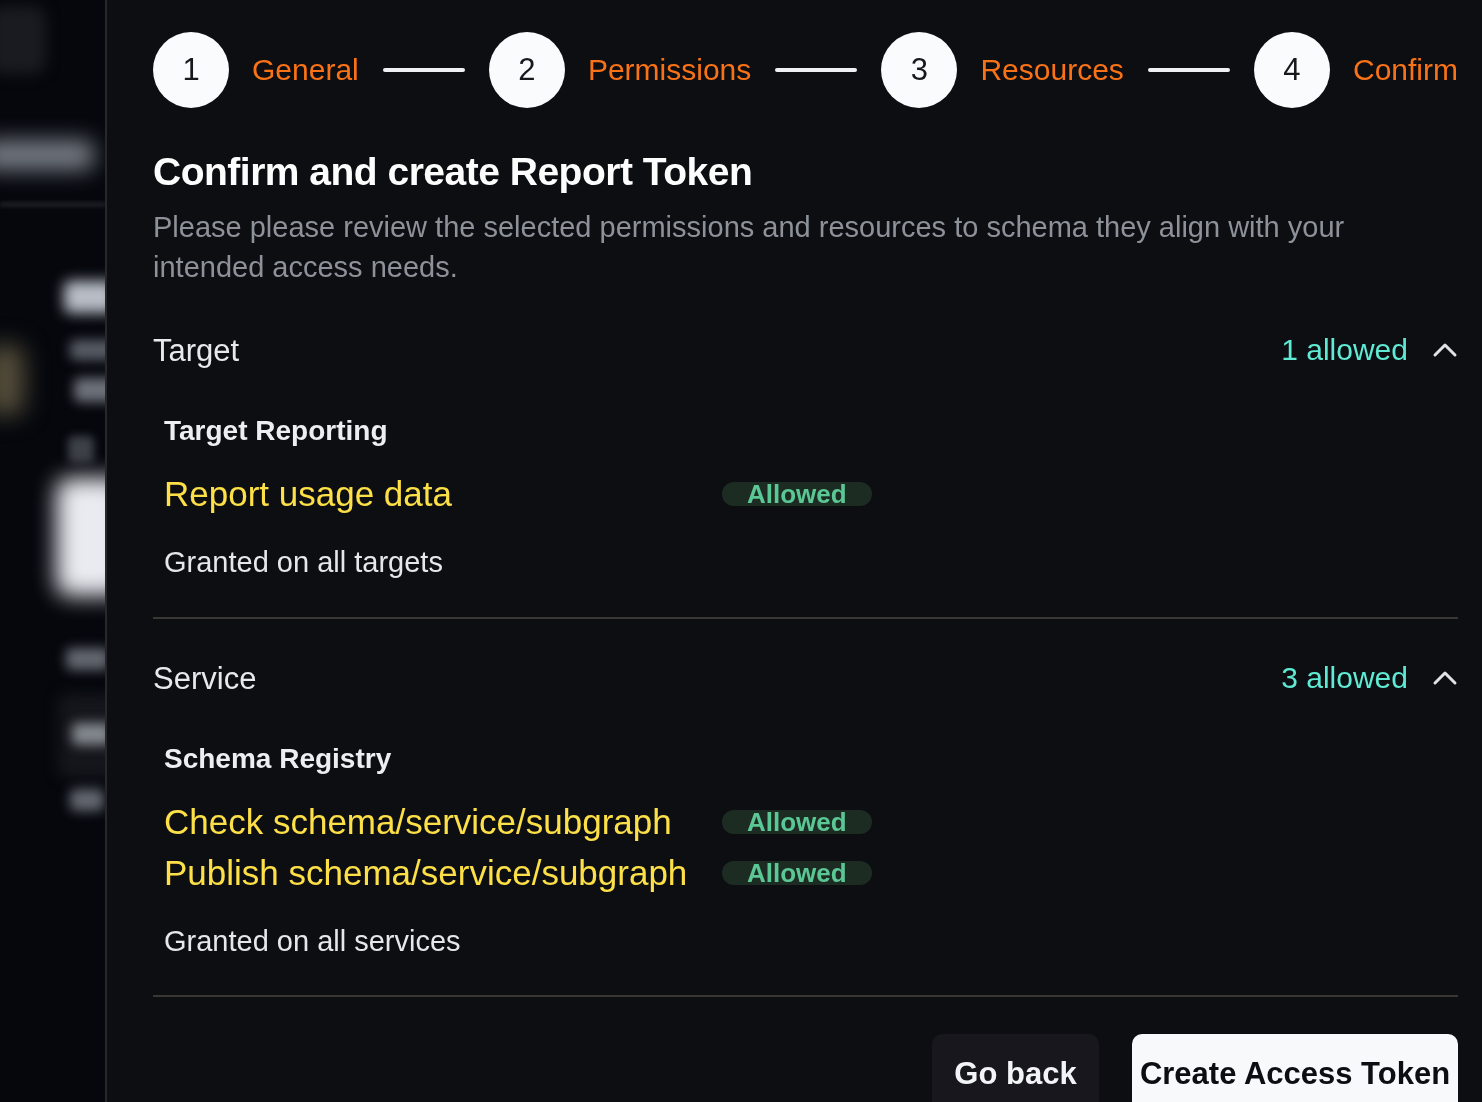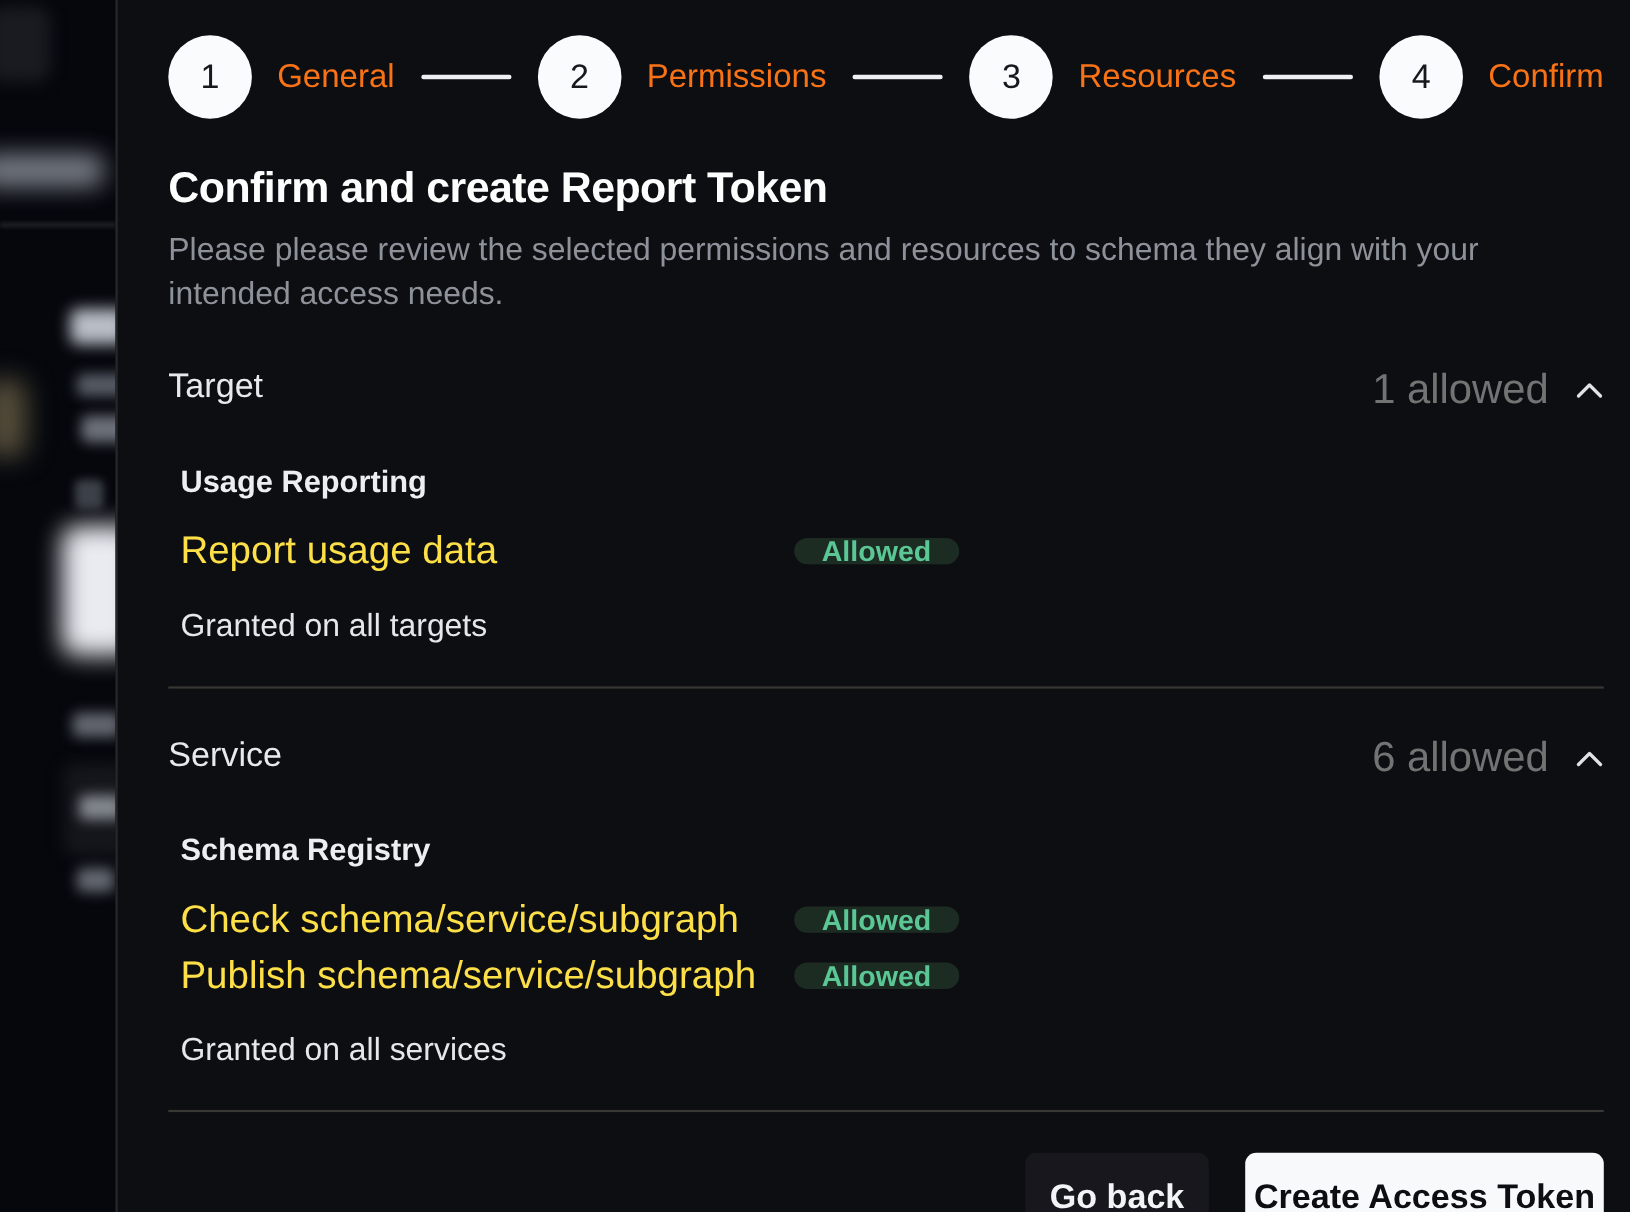--- a/index.html
+++ b/index.html
@@ -59,21 +59,21 @@
   }
   .modal-subtitle {
     font-size: 29px; color: #8d929a; line-height: 40px;
     max-width: 1290px; margin-bottom: 46px;
   }
 
   
   .section-header { display: flex; align-items: flex-start; justify-content: space-between; margin-bottom: 46px; }
   .section-name { font-size: 31px; color: #e7e9ec; }
   .section-toggle { display: flex; align-items: center; gap: 24px; cursor: pointer; }
-  .allowed-count { font-size: 38px; color: #737373; }
+  .allowed-count { font-size: 30px; color: #5eead4; }
   .chevron { display: inline-flex; color: #dfe2e6; }
 
   .group-title { font-size: 28px; font-weight: 700; color: #eceef1; margin: 0 0 27px 11px; }
   .perm-row { display: flex; align-items: center; margin: 0 0 11px 11px; }
   .perm-label { flex: 0 0 558px; font-size: 35px; color: #fde047; }
   .badge {
     height: 24px; padding: 0 25px; border-radius: 999px;
     background: var(--accent-badge-bg, #1c2c23); color: var(--accent-badge-text, #5bc795);
     font-size: 26px; font-weight: 700;
     display: inline-flex; align-items: center;
@@ -153,35 +153,35 @@
       <span class="section-name">Target</span>
       <div class="section-toggle">
         <span class="allowed-count">1 allowed</span>
         <span class="chevron">
           <svg width="26" height="16" viewBox="0 0 26 16">
               <polyline points="3,13 13,3 23,13" fill="none" stroke="currentColor" stroke-width="3" stroke-linecap="round" stroke-linejoin="round"></polyline>
             </svg>
         </span>
       </div>
     </div>
-    <h3 class="group-title">Usage Reporting</h3>
+    <h3 class="group-title">Target Reporting</h3>
     <div class="perm-row">
       <span class="perm-label">Report usage data</span>
       <span class="badge">Allowed</span>
     </div>
     <p class="granted-note">Granted on all targets</p>
   </section>
 
   <hr class="divider">
 
   <section>
     <div class="section-header">
       <span class="section-name">Service</span>
       <div class="section-toggle">
-        <span class="allowed-count">6 allowed</span>
+        <span class="allowed-count">3 allowed</span>
         <span class="chevron">
           <svg width="26" height="16" viewBox="0 0 26 16">
               <polyline points="3,13 13,3 23,13" fill="none" stroke="currentColor" stroke-width="3" stroke-linecap="round" stroke-linejoin="round"></polyline>
             </svg>
         </span>
       </div>
     </div>
     <h3 class="group-title">Schema Registry</h3>
     <div class="perm-row">
       <span class="perm-label">Check schema/service/subgraph</span>

